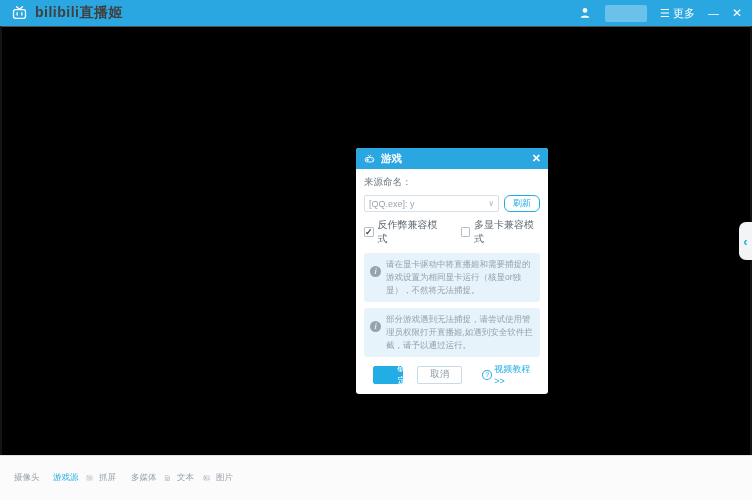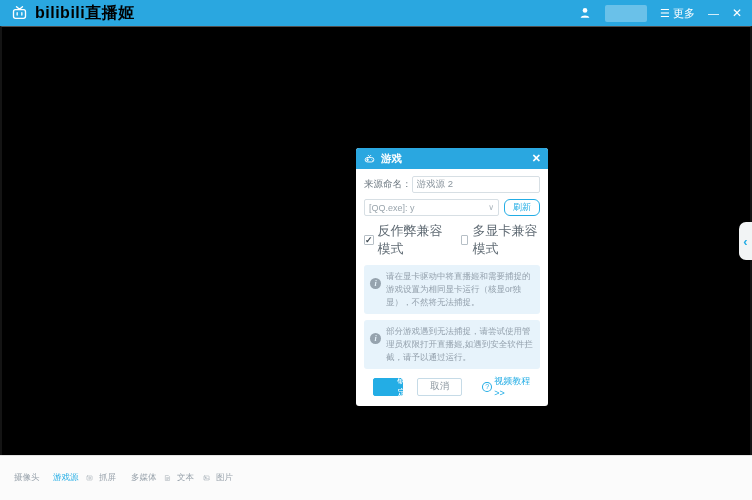--- a/index.html
+++ b/index.html
@@ -5,21 +5,21 @@
   * { margin:0; padding:0; box-sizing:border-box; }
   html,body { width:752px; height:500px; }
   body { font-family:"Liberation Sans", sans-serif; overflow:hidden; background:#000; }
   .window { position:relative; width:752px; height:500px; background:#000; }
 
   
   .titlebar { position:absolute; top:0; left:0; right:0; height:26px; background:#2aa7e0;
               display:flex; align-items:center; justify-content:space-between; padding:0 10px; }
   .tb-left { display:flex; align-items:center; gap:6px; }
   .tb-left svg { display:block; }
-  .logo-text { color:#000000; font-size:16px; font-weight:bold; letter-spacing:.5px; }
+  .logo-text { color:#404040; font-size:14px; font-weight:bold; letter-spacing:.5px; }
   .tb-right { display:flex; align-items:center; gap:13px; }
   .user-box { width:42px; height:17px; background:rgba(255,255,255,.3); border-radius:2px; }
   .tb-btn { color:#fff; font-size:11px; line-height:1; cursor:default; display:flex; align-items:center; gap:3px; }
   .tb-close { font-size:12px; }
 
   
   .canvas { position:absolute; top:26px; left:0; right:0; height:429px; background:#000;
             border-top:1px solid #4f4f4f; border-left:2px solid #141414; border-right:2px solid #141414; }
   .edge-tab { position:absolute; right:0; top:222px; width:13px; height:38px; background:#f2f4f5;
               border-radius:7px 0 0 7px; display:flex; align-items:center; justify-content:center;
@@ -42,21 +42,21 @@
   .select { flex:1; height:17px; border:1px solid #d7dfe4; border-radius:2px; display:flex;
             align-items:center; padding:0 4px; }
   .select .sel-val { flex:1; font-size:9px; color:#9aa5ad; white-space:nowrap; overflow:hidden; }
   .select .chev { font-size:8px; color:#aab4bb; }
   .btn-refresh { width:36px; height:17px; border:1px solid #23ade5; border-radius:6px; background:#fff;
                  color:#23ade5; font-size:9px; display:flex; align-items:center; justify-content:center; }
   .check-row { margin-bottom:7px; gap:17px; }
   .chk-group { display:flex; align-items:center; gap:4px; }
   .chk-box { width:10px; height:10px; border:1px solid #b6bfc6; border-radius:1px; background:#fff;
              display:flex; align-items:center; justify-content:center; font-size:9px; line-height:1; color:#3c4750; font-weight:bold; }
-  .chk-label { font-size:13px; color:#5f6a73; }
+  .chk-label { font-size:10px; color:#5f6a73; }
   .info-box { background:#e7f3fb; border-radius:3px; padding:5px 6px; display:flex; gap:5px; margin-bottom:6px; }
   .info-icon { width:11px; height:11px; min-width:11px; border-radius:50%; background:#96a3ae; color:#e7f3fb;
                font-size:8px; font-weight:bold; display:flex; align-items:center; justify-content:center;
                font-style:italic; margin-top:8px; font-family:"Liberation Serif",serif; }
   .info-text { font-size:8.5px; line-height:13px; color:#94a1ad; }
   .dlg-footer { display:flex; align-items:center; margin-top:3px; }
   .btn-ok { width:22px; height:18px; background:#23ade5; border:1px solid #23ade5; border-radius:2px;
             color:#fff; font-size:9.5px; display:flex; align-items:center; justify-content:center; margin-left:9px;padding-left:28px; }
   .btn-cancel { width:46px; height:18px; background:#fff; border:1px solid #c6dbe7; border-radius:2px;
                 color:#8a959e; font-size:9.5px; display:flex; align-items:center; justify-content:center; margin-left:14px; }
@@ -131,21 +131,20 @@
         <circle cx="16" cy="13.5" r="1" fill="#fff" stroke="none"></circle>
         <circle cx="18.4" cy="15.8" r="1" fill="#fff" stroke="none"></circle>
       </svg>
       <span class="dlg-title">游戏</span>
       <span class="dlg-close">✕</span>
     </div>
     <div class="dlg-body">
 
       <div class="row name-row">
         <span class="fld-label">来源命名：</span>
-        <input class="txt-input" type="text" value="游戏源 2" style="">
       </div>
 
       <div class="row proc-row">
         <div class="select">
           <span class="sel-val">[QQ.exe]: y</span>
           <span class="chev">∨</span>
         </div>
         <div class="btn-refresh">刷新</div>
       </div>
 

